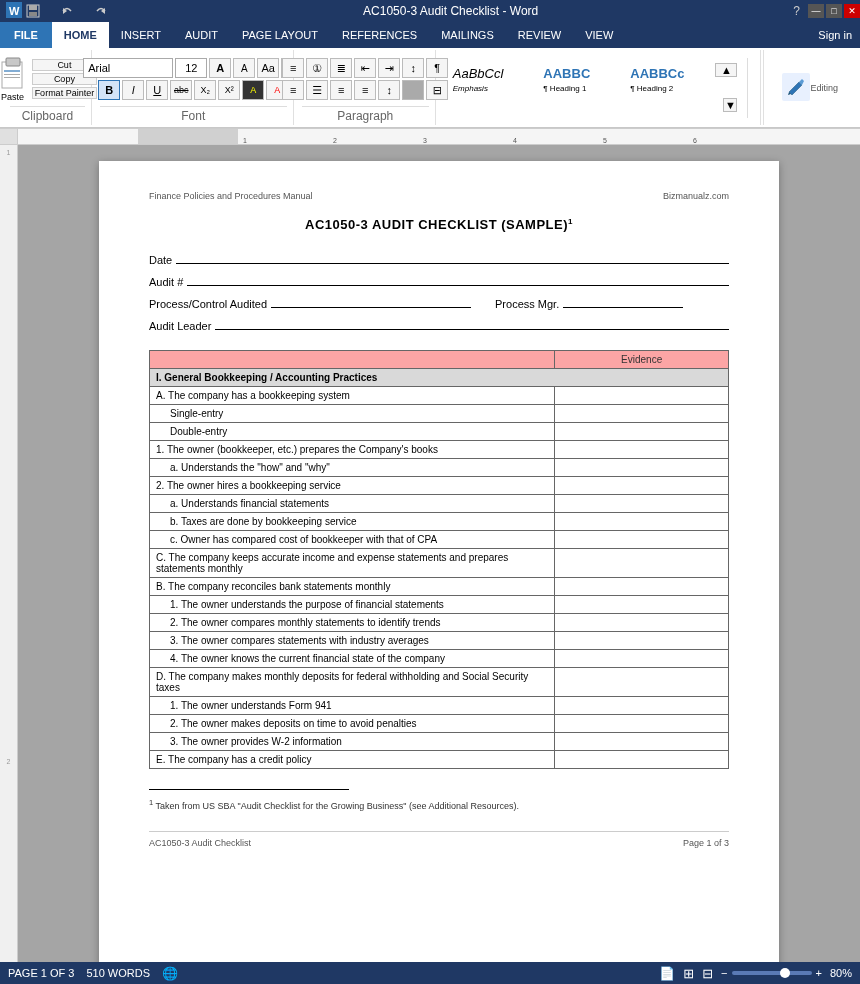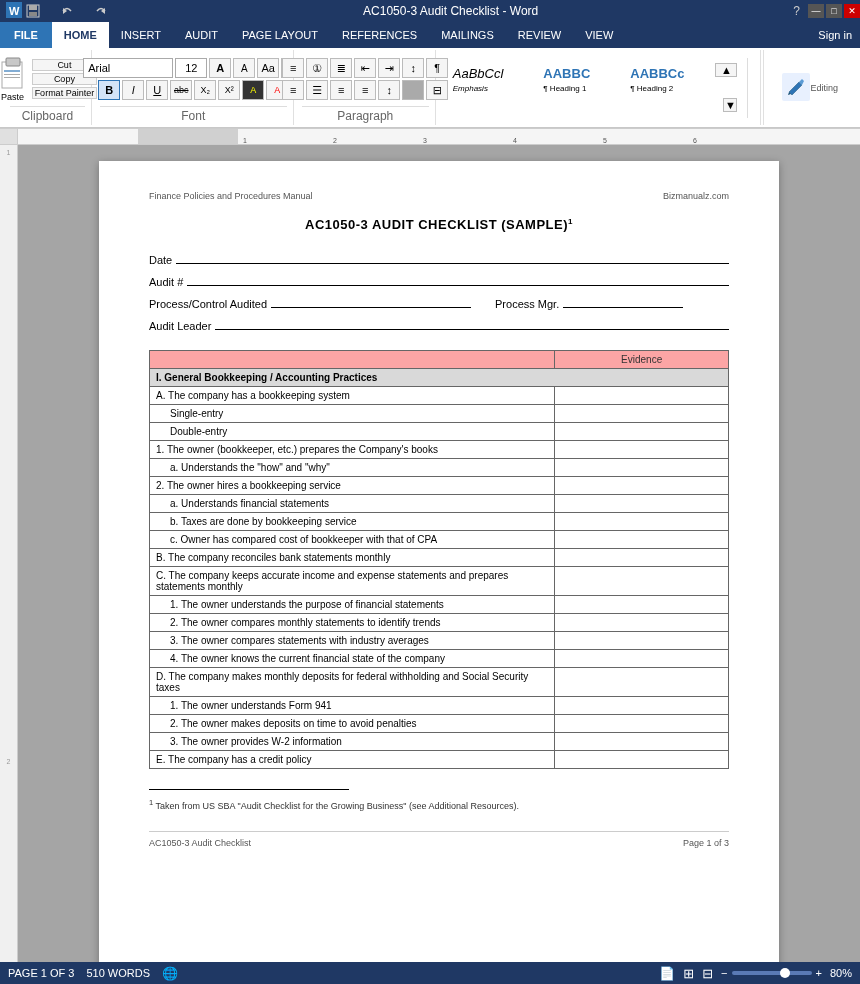--- a/index.html
+++ b/index.html
@@ -595,25 +595,25 @@
             </tr>
             <tr>
               <td style="padding-left:20px;">b. Taxes are done by bookkeeping service</td>
               <td class="evidence-col"></td>
             </tr>
             <tr>
               <td style="padding-left:20px;">c. Owner has compared cost of bookkeeper with that of CPA</td>
               <td class="evidence-col"></td>
             </tr>
             <tr>
+              <td style="padding-left:6px;">C. The company keeps accurate income and expense statements and prepares statements monthly</td>
+              <td class="evidence-col"></td>
+            </tr>
+            <tr>
               <td style="padding-left:6px;">B. The company reconciles bank statements monthly</td>
-              <td class="evidence-col"></td>
-            </tr>
-            <tr>
-              <td style="padding-left:6px;">C. The company keeps accurate income and expense statements and prepares statements monthly</td>
               <td class="evidence-col"></td>
             </tr>
             <tr>
               <td style="padding-left:20px;">1. The owner understands the purpose of financial statements</td>
               <td class="evidence-col"></td>
             </tr>
             <tr>
               <td style="padding-left:20px;">2. The owner compares monthly statements to identify trends</td>
               <td class="evidence-col"></td>
             </tr>

